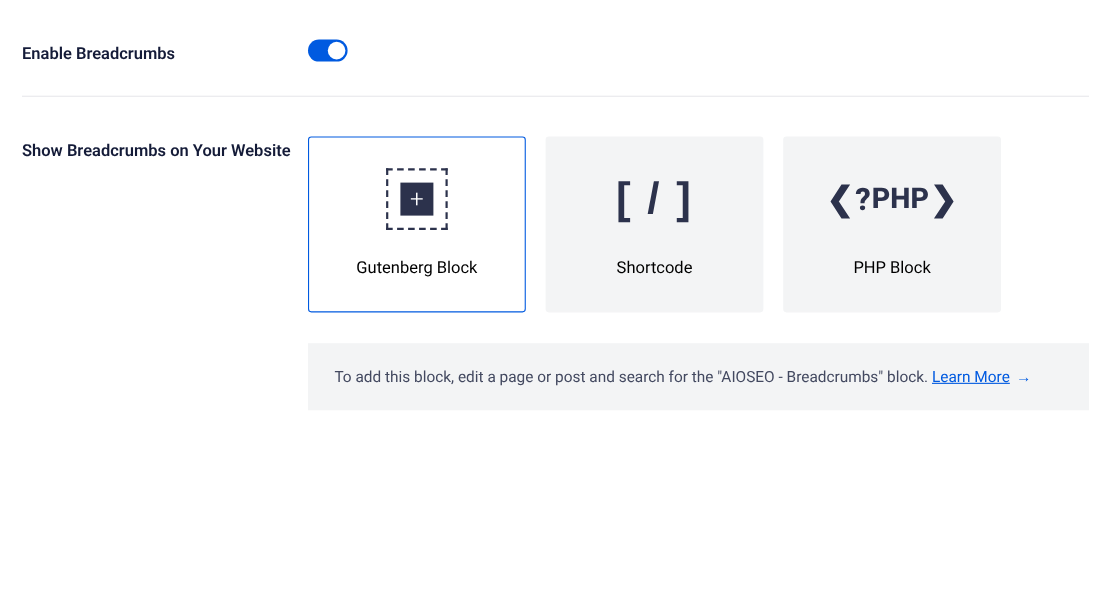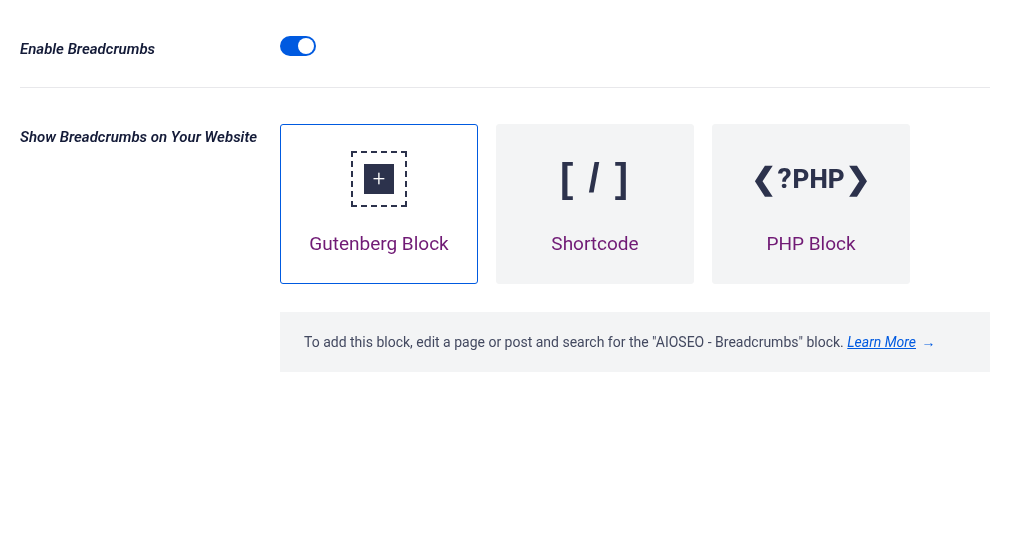--- a/index.html
+++ b/index.html
@@ -13,21 +13,20 @@
       display: flex;
       padding: 16px 0;
     }
     .row-label {
       width: 260px;
       flex-shrink: 0;
       font-size: 15px;
       font-weight: 600;
       color: #141b38;
       line-height: 1.8;
-      font-style: italic;
     }
     .row-content {
       flex: 1;
     }
     .divider {
       border: none;
       border-top: 1px solid #e8e8eb;
       margin: 8px 0 20px 0;
     }
     
@@ -73,35 +72,34 @@
       background: #fff;
       border: 1px solid #005ae0;
     }
     .card-icon {
       height: 50px;
       display: flex;
       align-items: center;
       justify-content: center;
     }
     .card-label {
-      font-size: 19px;
-      color: #701a75;
+      font-size: 15px;
+      color: #000000;
     }
     
     .notice {
       margin-top: 28px;
       background: #f3f4f5;
       padding: 22px 24px;
       font-size: 14px;
       color: #434960;
     }
     .notice a {
       color: #005ae0;
       text-decoration: underline;
-      font-style: italic;
     }
     .notice .arrow {
       color: #005ae0;
       text-decoration: none;
       margin-left: 2px;
     }
     
     .gutenberg-icon {
       width: 56px;
       height: 56px;

